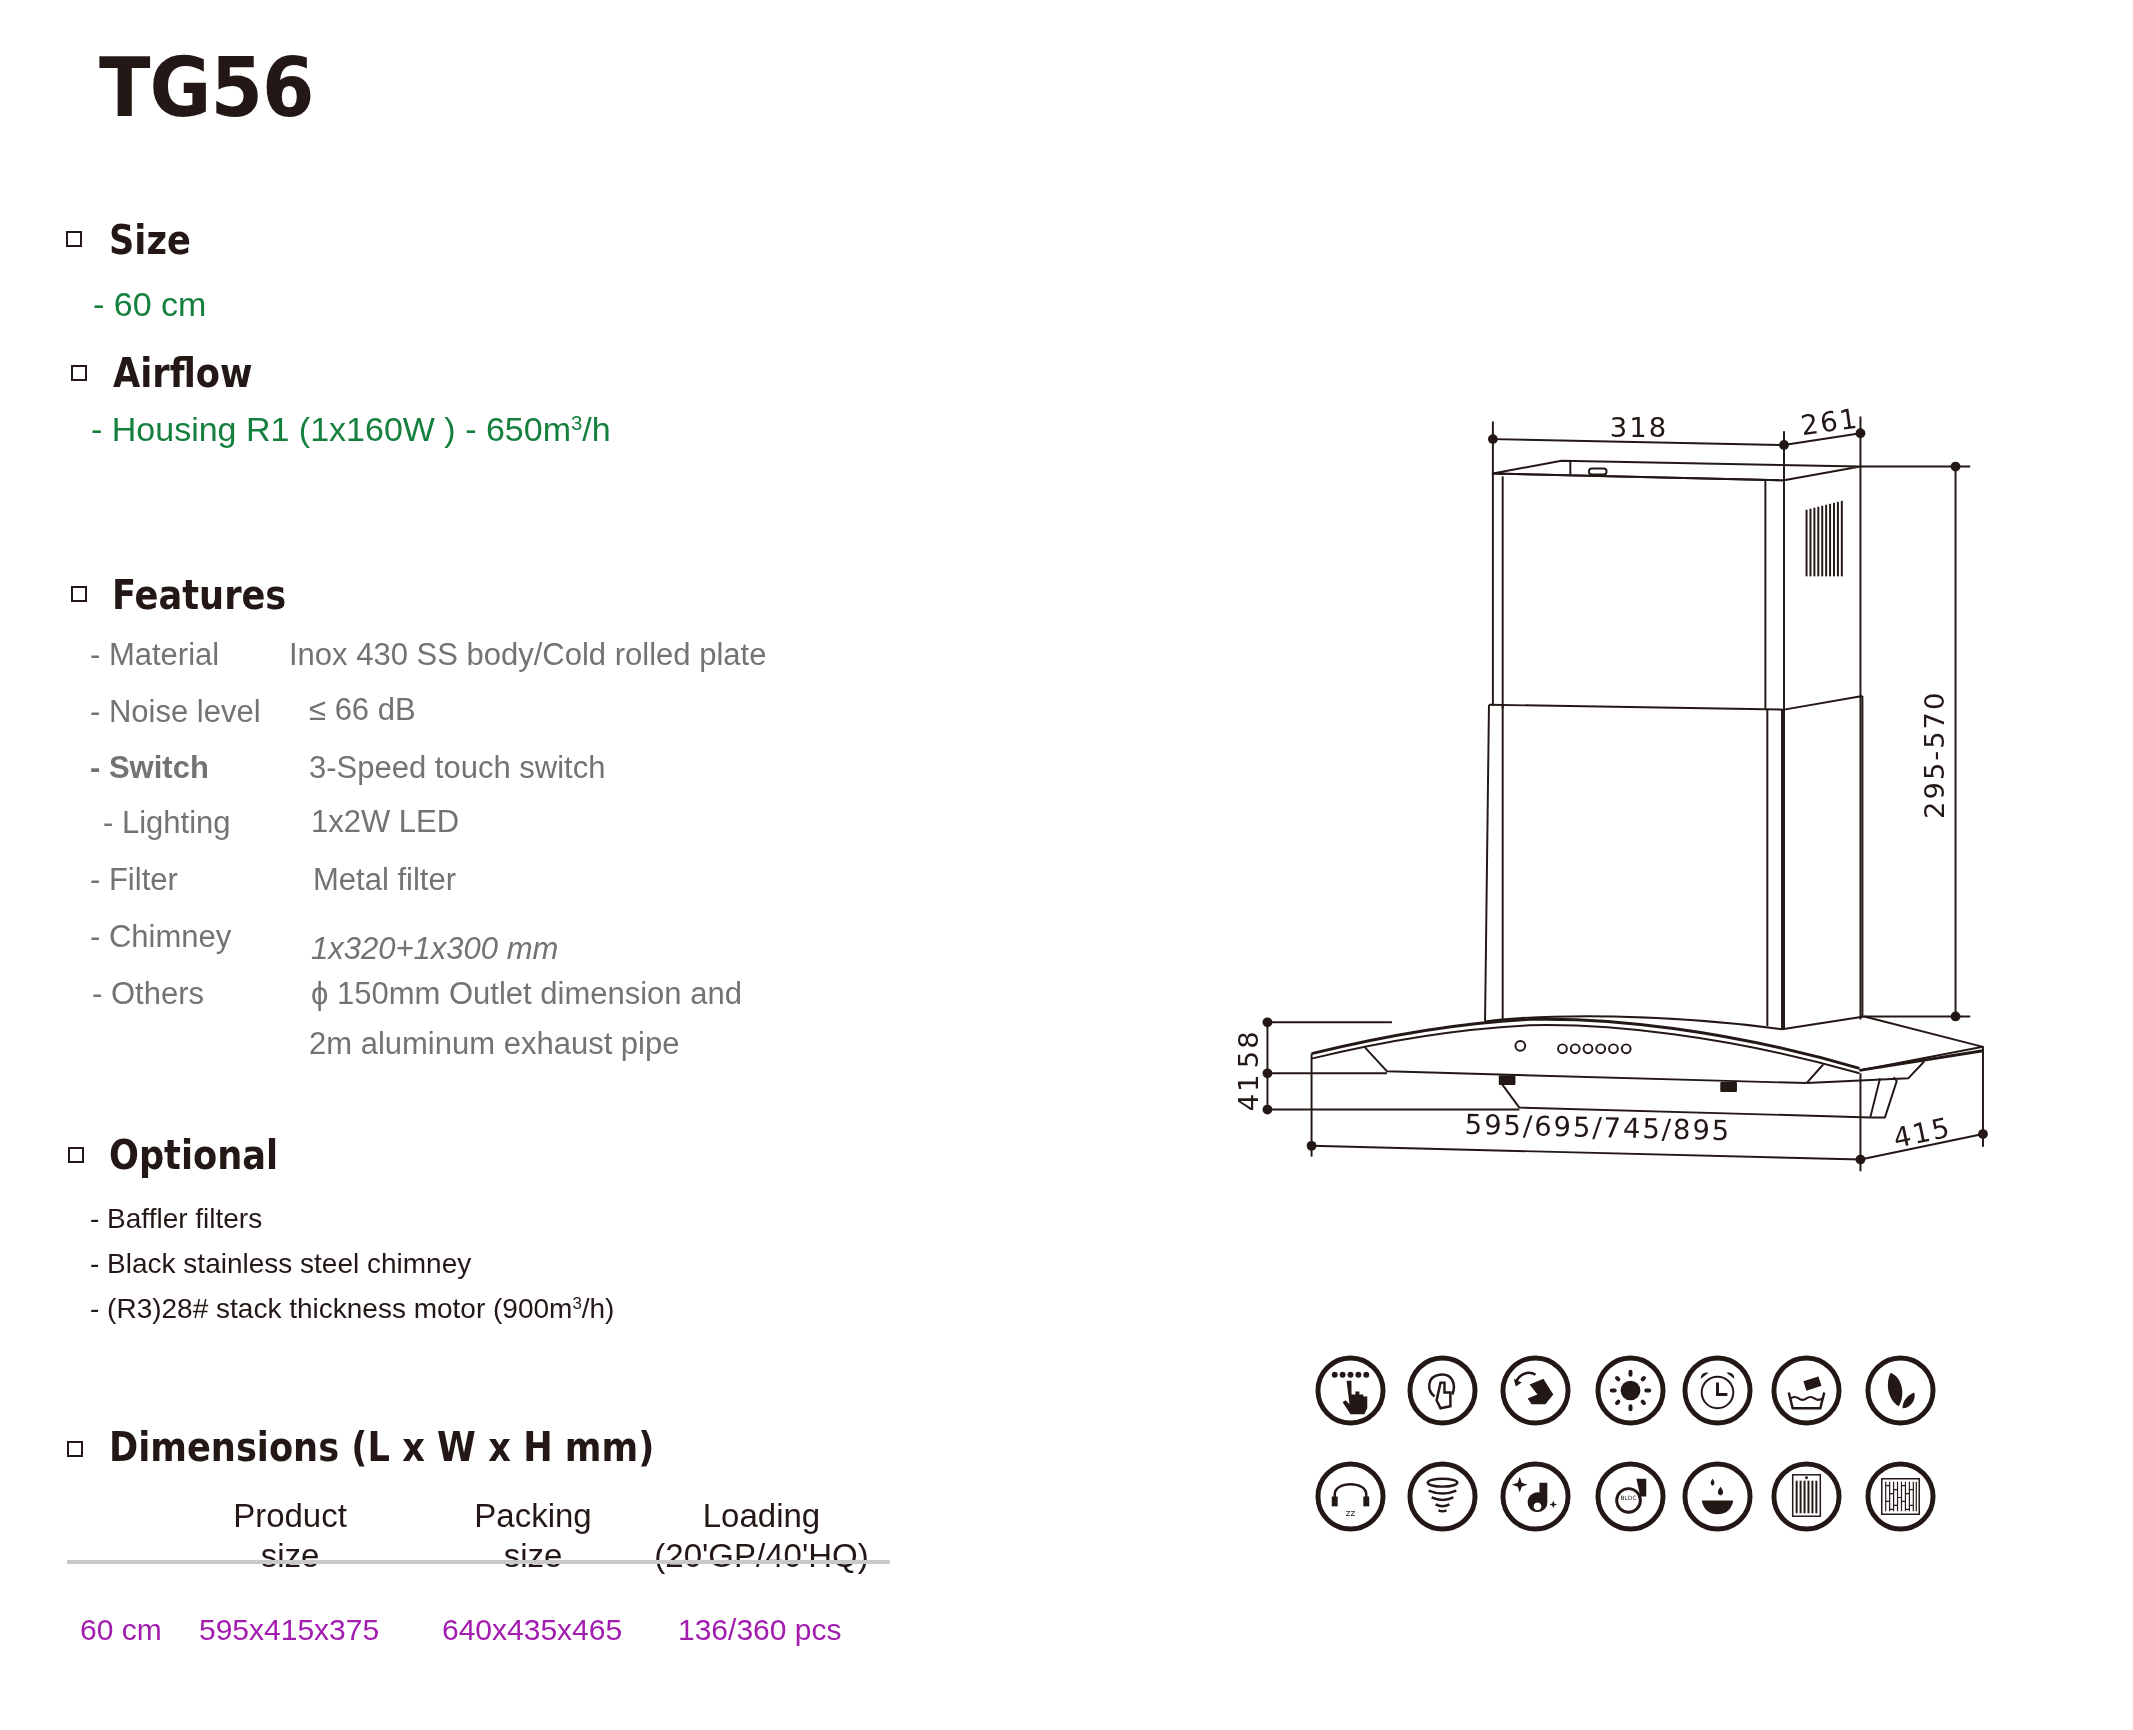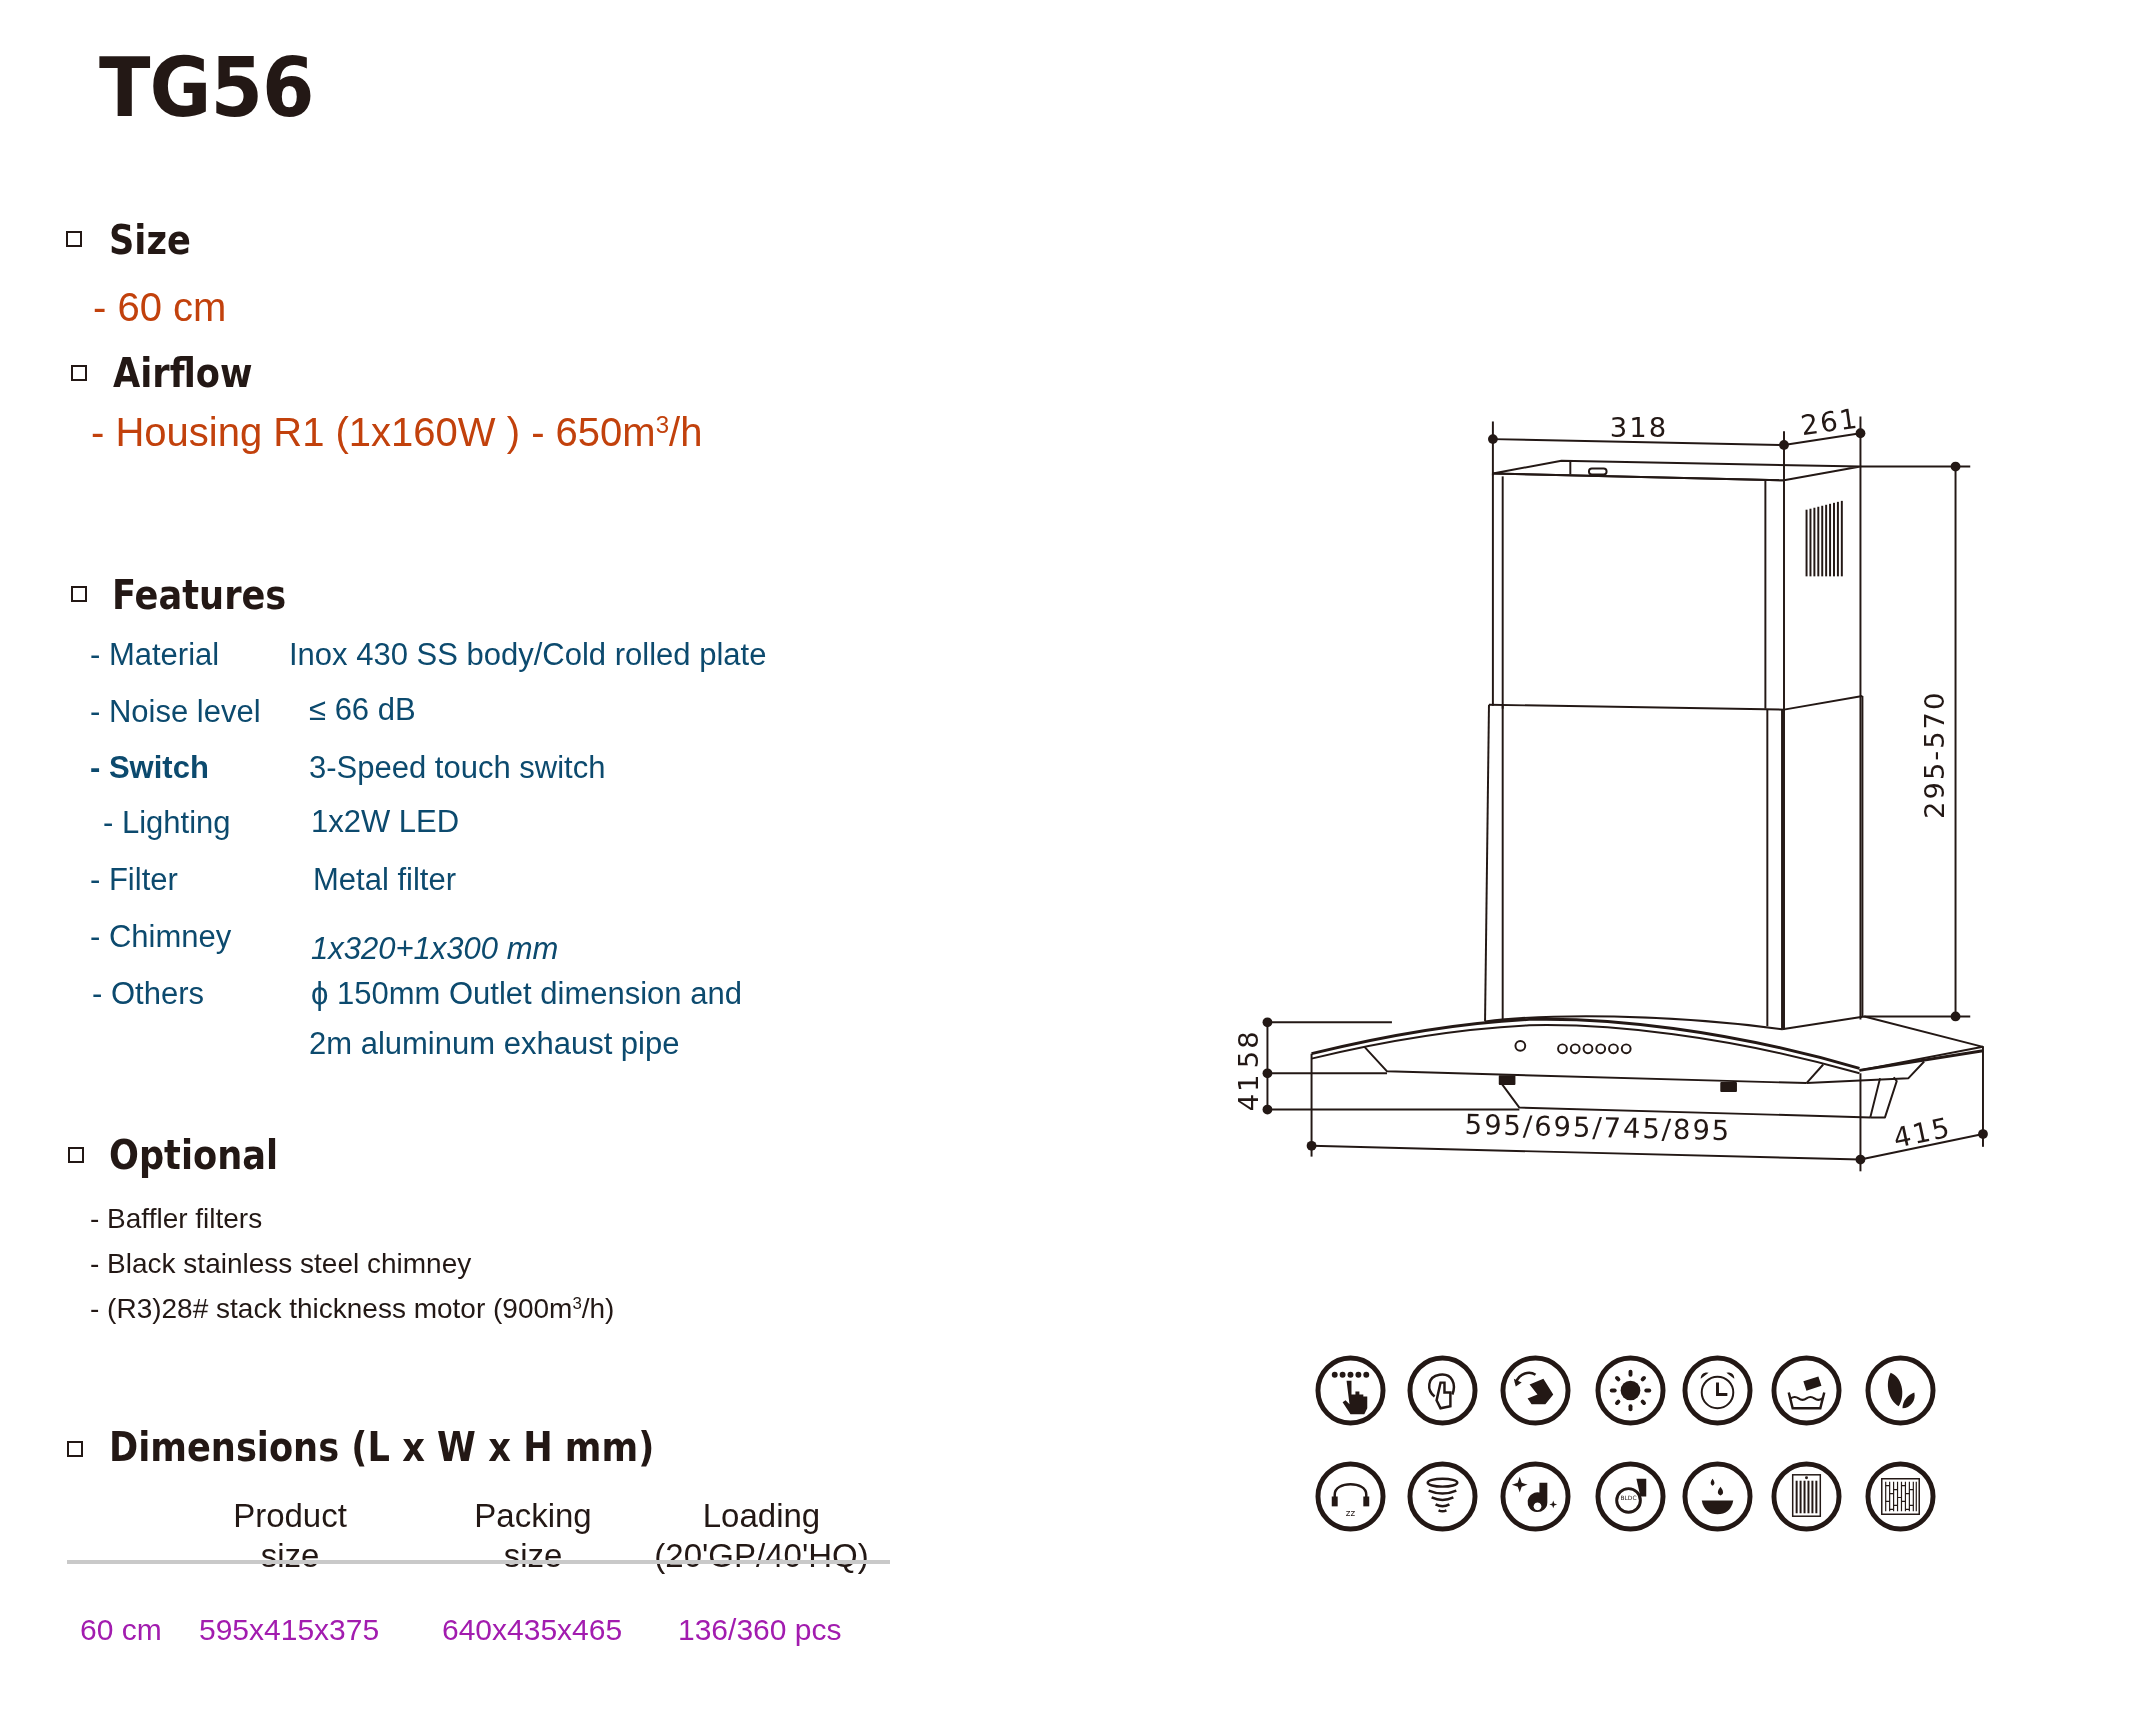--- a/index.html
+++ b/index.html
@@ -5,23 +5,23 @@
   html, body { margin: 0; padding: 0; background: #ffffff; }
   body { width: 2134px; height: 1731px; position: relative; overflow: hidden;
          font-family: "Liberation Sans", "DejaVu Sans", sans-serif; color: #231815; }
   .abs { position: absolute; white-space: nowrap; }
   .title { left: 99px; top: 47px; font-family: "DejaVu Sans", sans-serif; font-weight: bold;
            font-size: 82px; letter-spacing: -1px; line-height: 1; color: #231815;
            transform: scaleX(0.92); transform-origin: left top; }
   .section-head { font-family: "DejaVu Sans", sans-serif; font-weight: bold; font-size: 40px;
                   line-height: 1; color: #231815; transform: scaleX(0.88); transform-origin: left top; }
   .checkbox { width: 15.7px; height: 15.7px; border: 2.9px solid #231815; box-sizing: border-box; background: #fff; }
-  .body-text { font-size: 40px; line-height: 1; color: #c2410c; }
+  .body-text { font-size: 34px; line-height: 1; color: #15803d; }
   .small-text { font-size: 28px; line-height: 1; color: #231815; }
-  .feat-label, .feat-value { font-size: 31px; line-height: 1; color: #0c4a6e; }
+  .feat-label, .feat-value { font-size: 31px; line-height: 1; color: #737373; }
   .th { font-size: 33px; line-height: 1.22; text-align: center; color: #231815; }
   .td { font-size: 30px; line-height: 1; color: #a21caf; }
   .divider { position: absolute; left: 67px; top: 1560px; width: 823px; height: 3.9px; background: #c9c9c9; }
   sup { font-size: 60%; vertical-align: 0.55em; line-height: 0; }
   .drawing { position: absolute; left: 0; top: 0; width: 2134px; height: 1731px; }
   .dimlabel { font-family: "DejaVu Sans", sans-serif; font-size: 28px; fill: #231815; letter-spacing: 2px; }
 </style>
 </head>
 <body>
 

